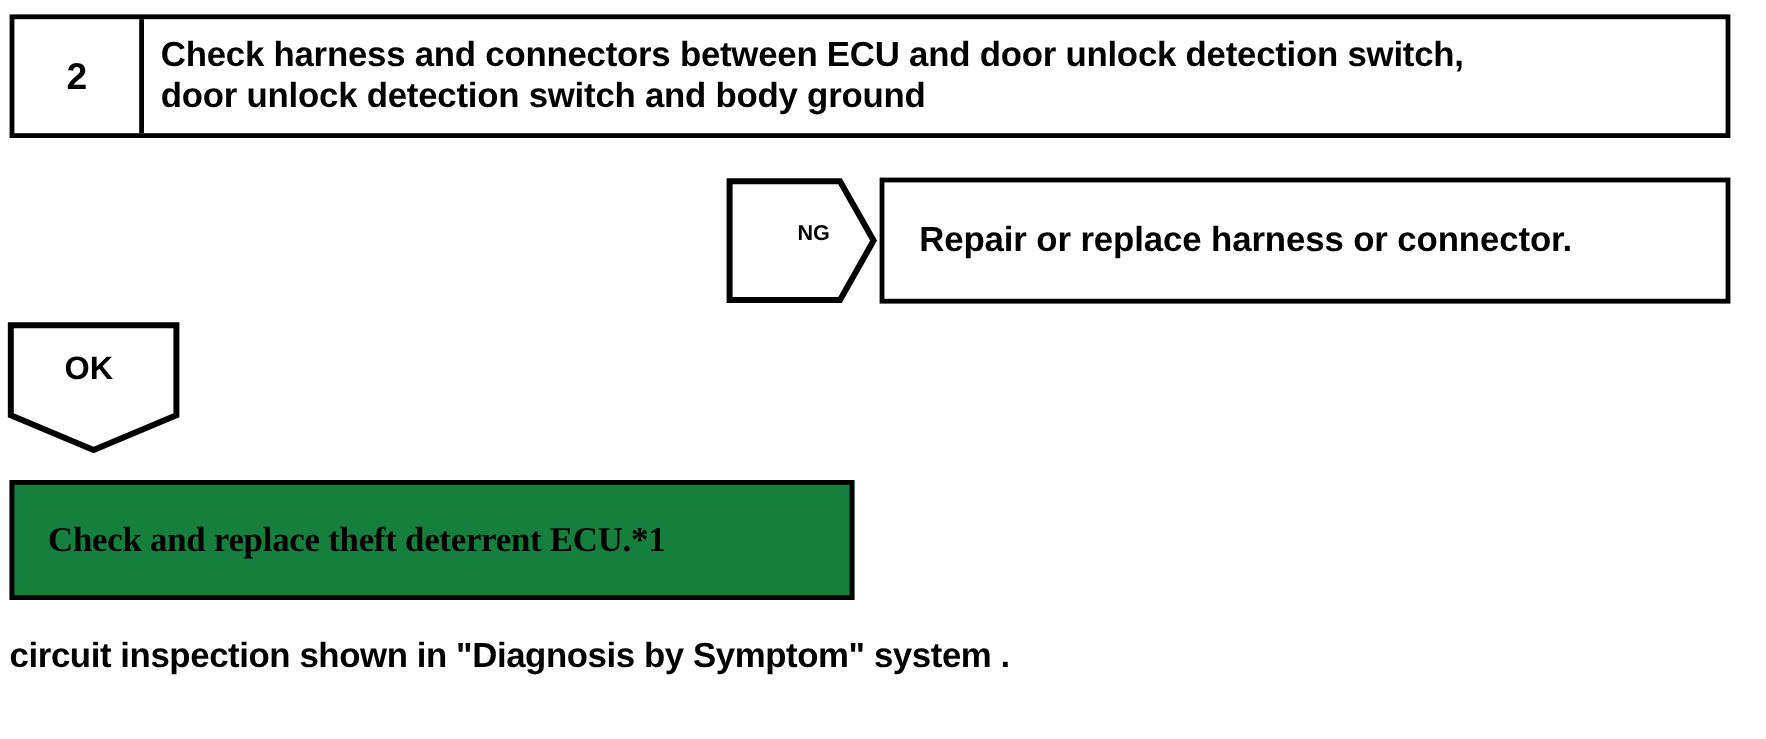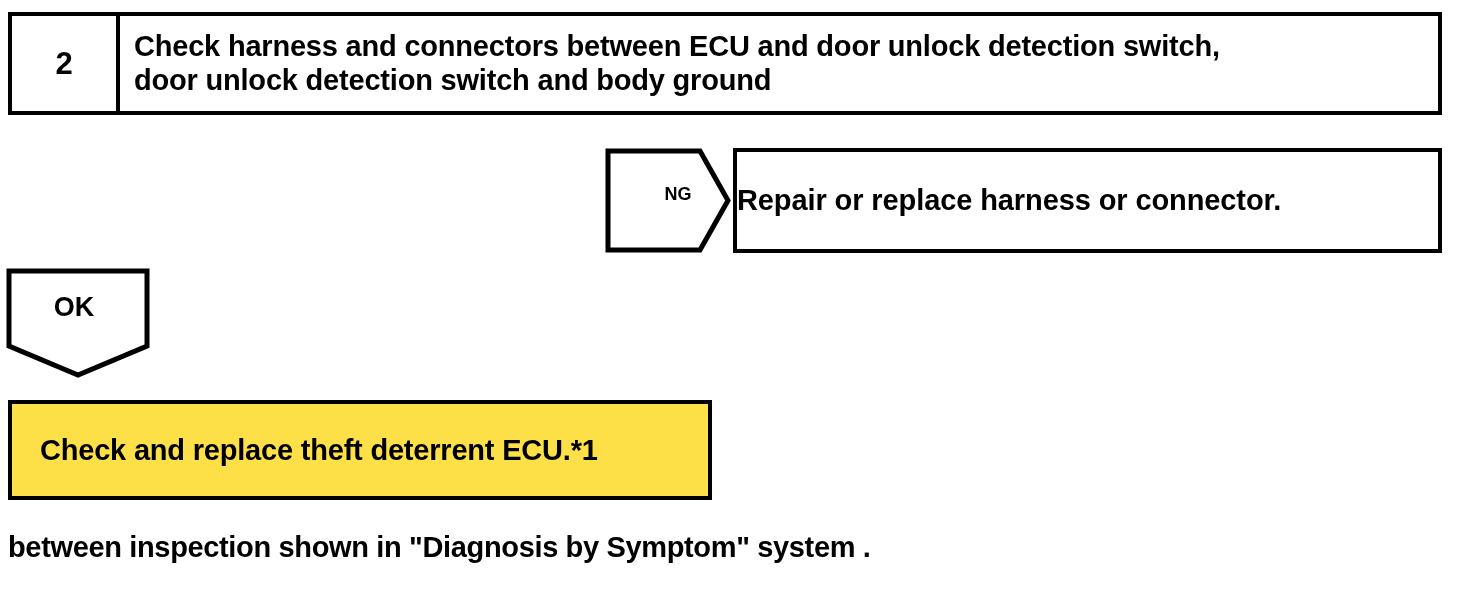--- a/index.html
+++ b/index.html
@@ -95,21 +95,21 @@
     position: absolute;
     left: 733px;
     top: 148px;
     width: 709px;
     height: 105px;
     box-sizing: border-box;
     border: 4px solid #000;
     background: #fff;
     display: flex;
     align-items: center;
-    padding-left: 0;
+    padding-left: 29px;
   }
   .ng-box-text {
     font-size: 29px;
     font-weight: bold;
     letter-spacing: -0.1px;
     line-height: 1.15;
   }
 
   
   .ok-arrow {
@@ -136,24 +136,25 @@
 
   
   .result-box {
     position: absolute;
     left: 8px;
     top: 400px;
     width: 704px;
     height: 100px;
     box-sizing: border-box;
     border: 4px solid #000;
-    background: #fde047;
+    background: #15803d;
     display: flex;
     align-items: center;
     padding-left: 28px;
+    font-family: Liberation Serif, serif;
   }
   .result-text {
     font-size: 29px;
     font-weight: bold;
     letter-spacing: -0.2px;
   }
 
   
   .footnote {
     position: absolute;
@@ -201,17 +202,17 @@
     </svg>
   </div>
   <div class="ok-label">OK</div>
 
   <div class="result-box">
     <span class="result-text">Check and replace theft deterrent ECU.*1</span>
   </div>
 
   <div class="footnote">
     <span class="fn-line">
-      <span>between inspection shown </span><span class="fn-strong">in "Diagnosis by Symptom"</span><span> system .</span>
+      <span>circuit inspection shown </span><span class="fn-strong">in "Diagnosis by Symptom"</span><span> system .</span>
     </span>
   </div>
 
 </div>
 
 </body></html>

